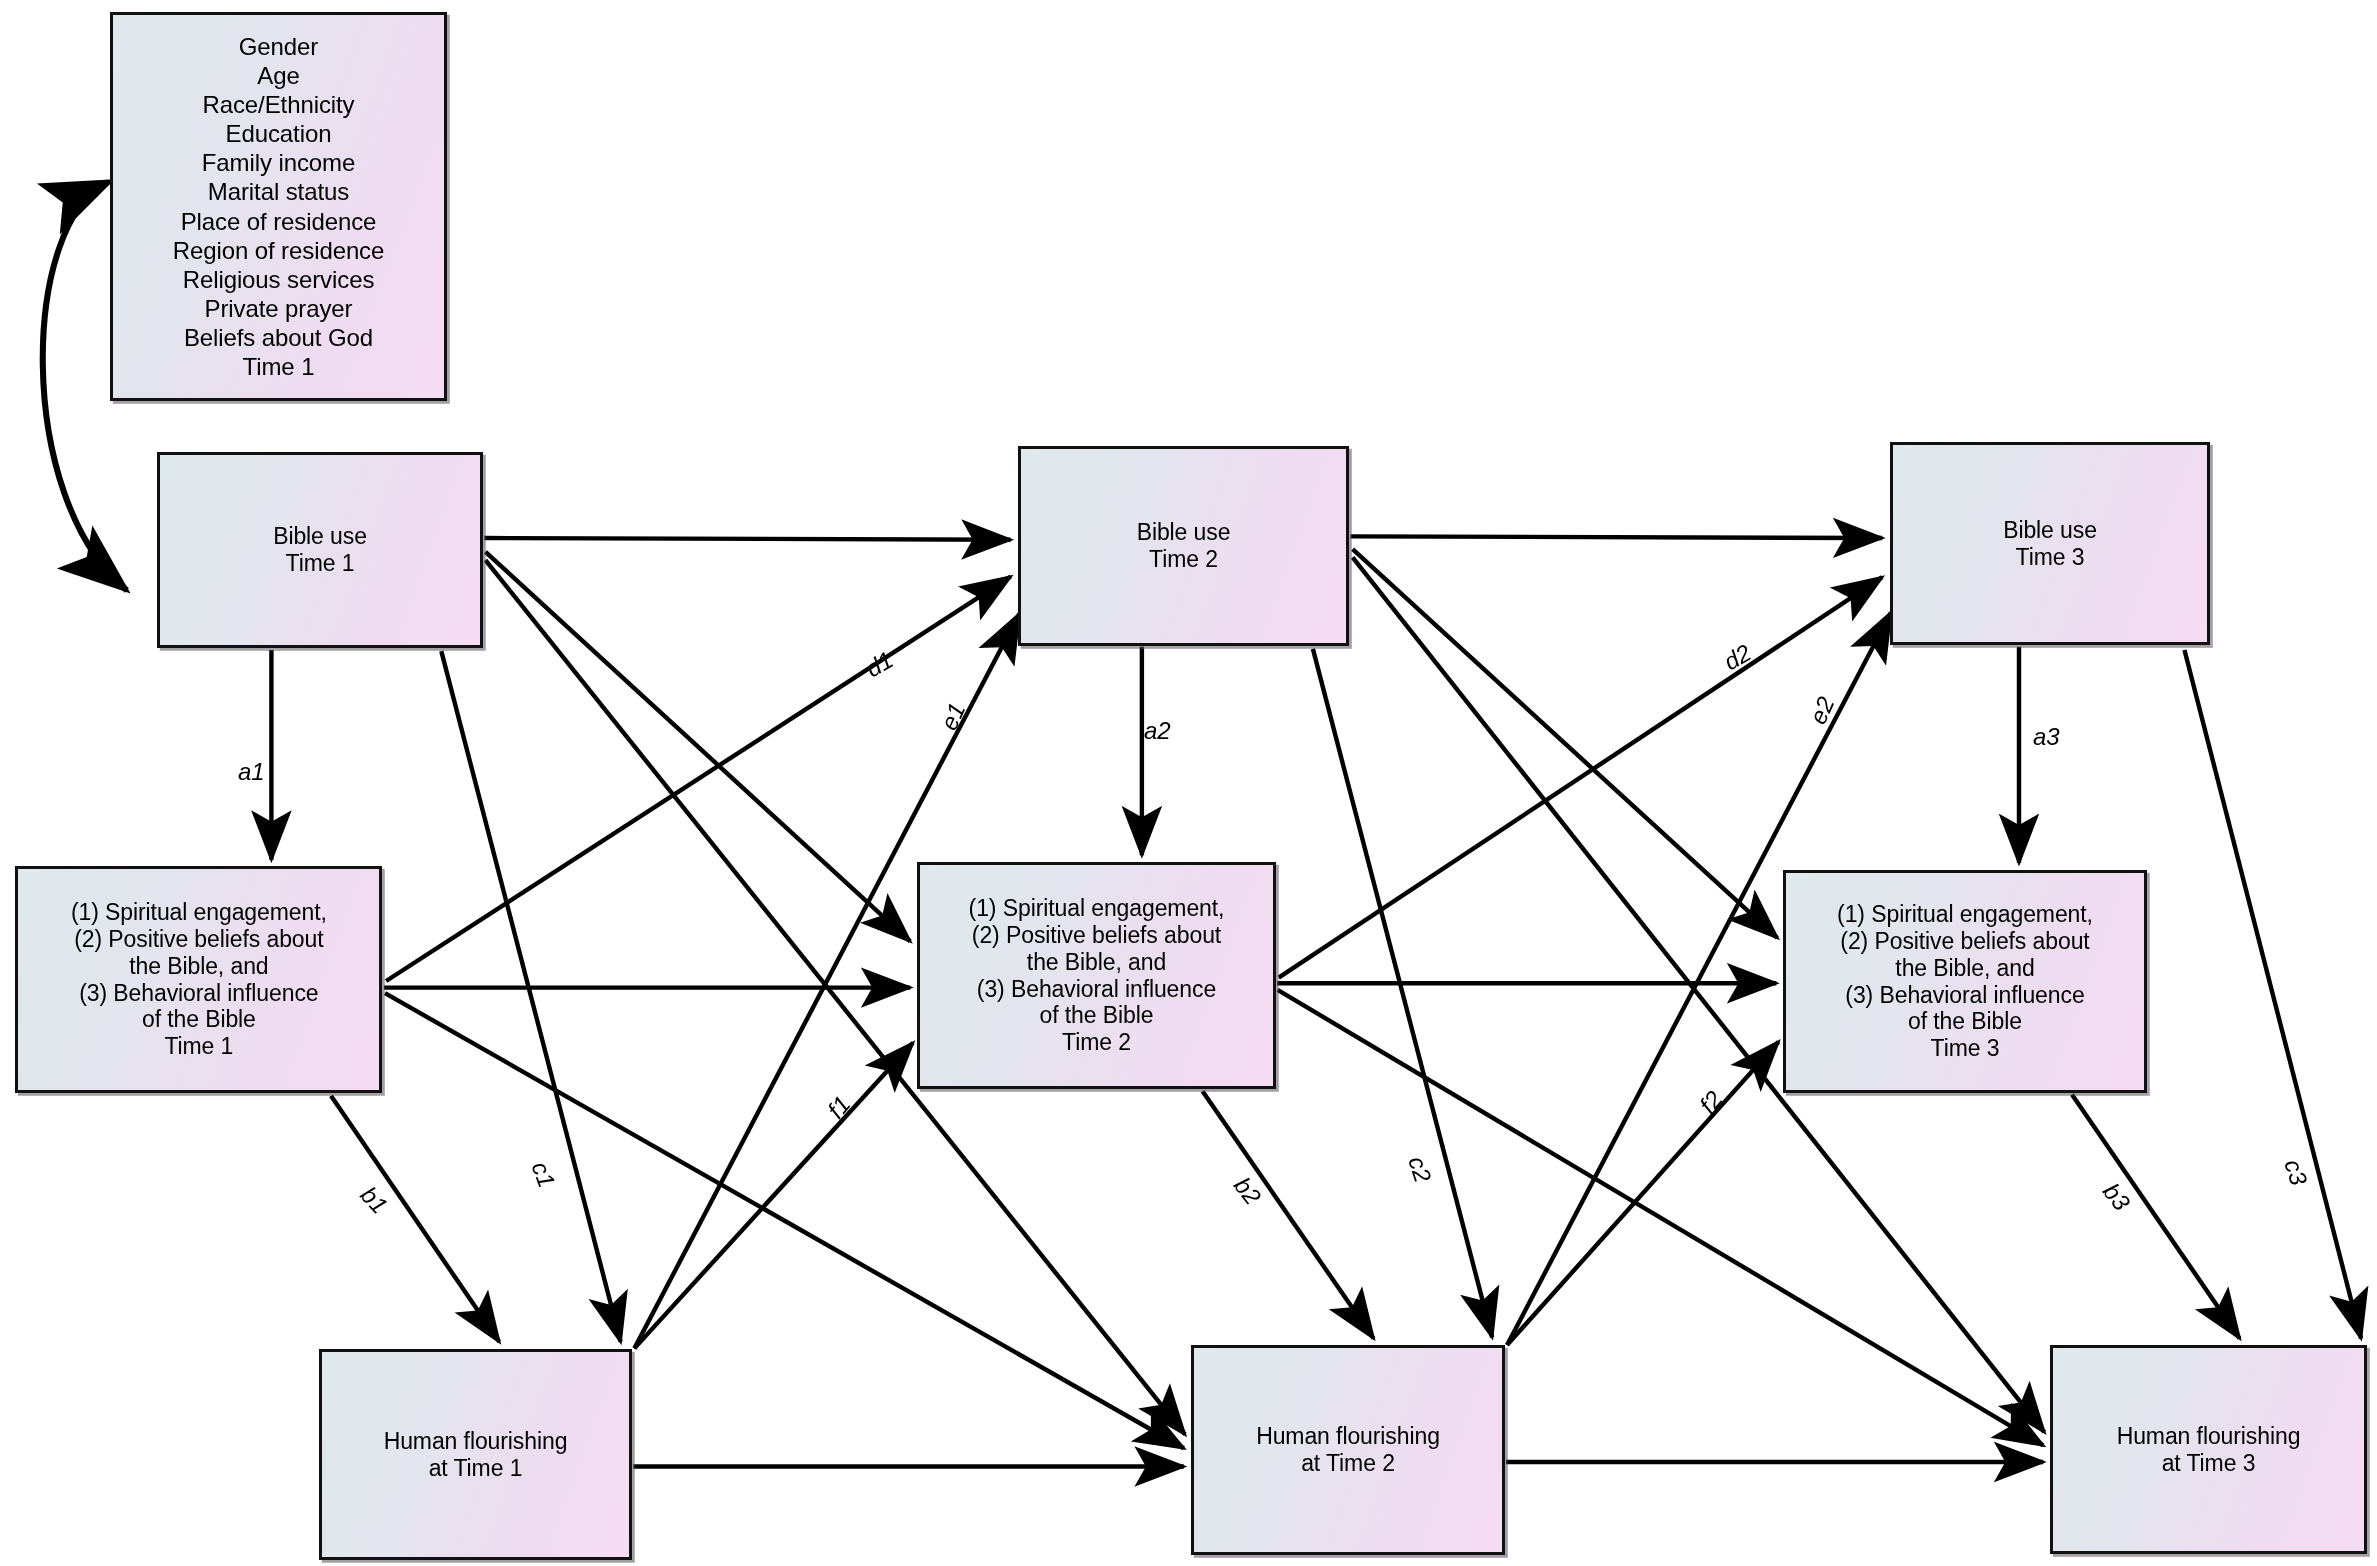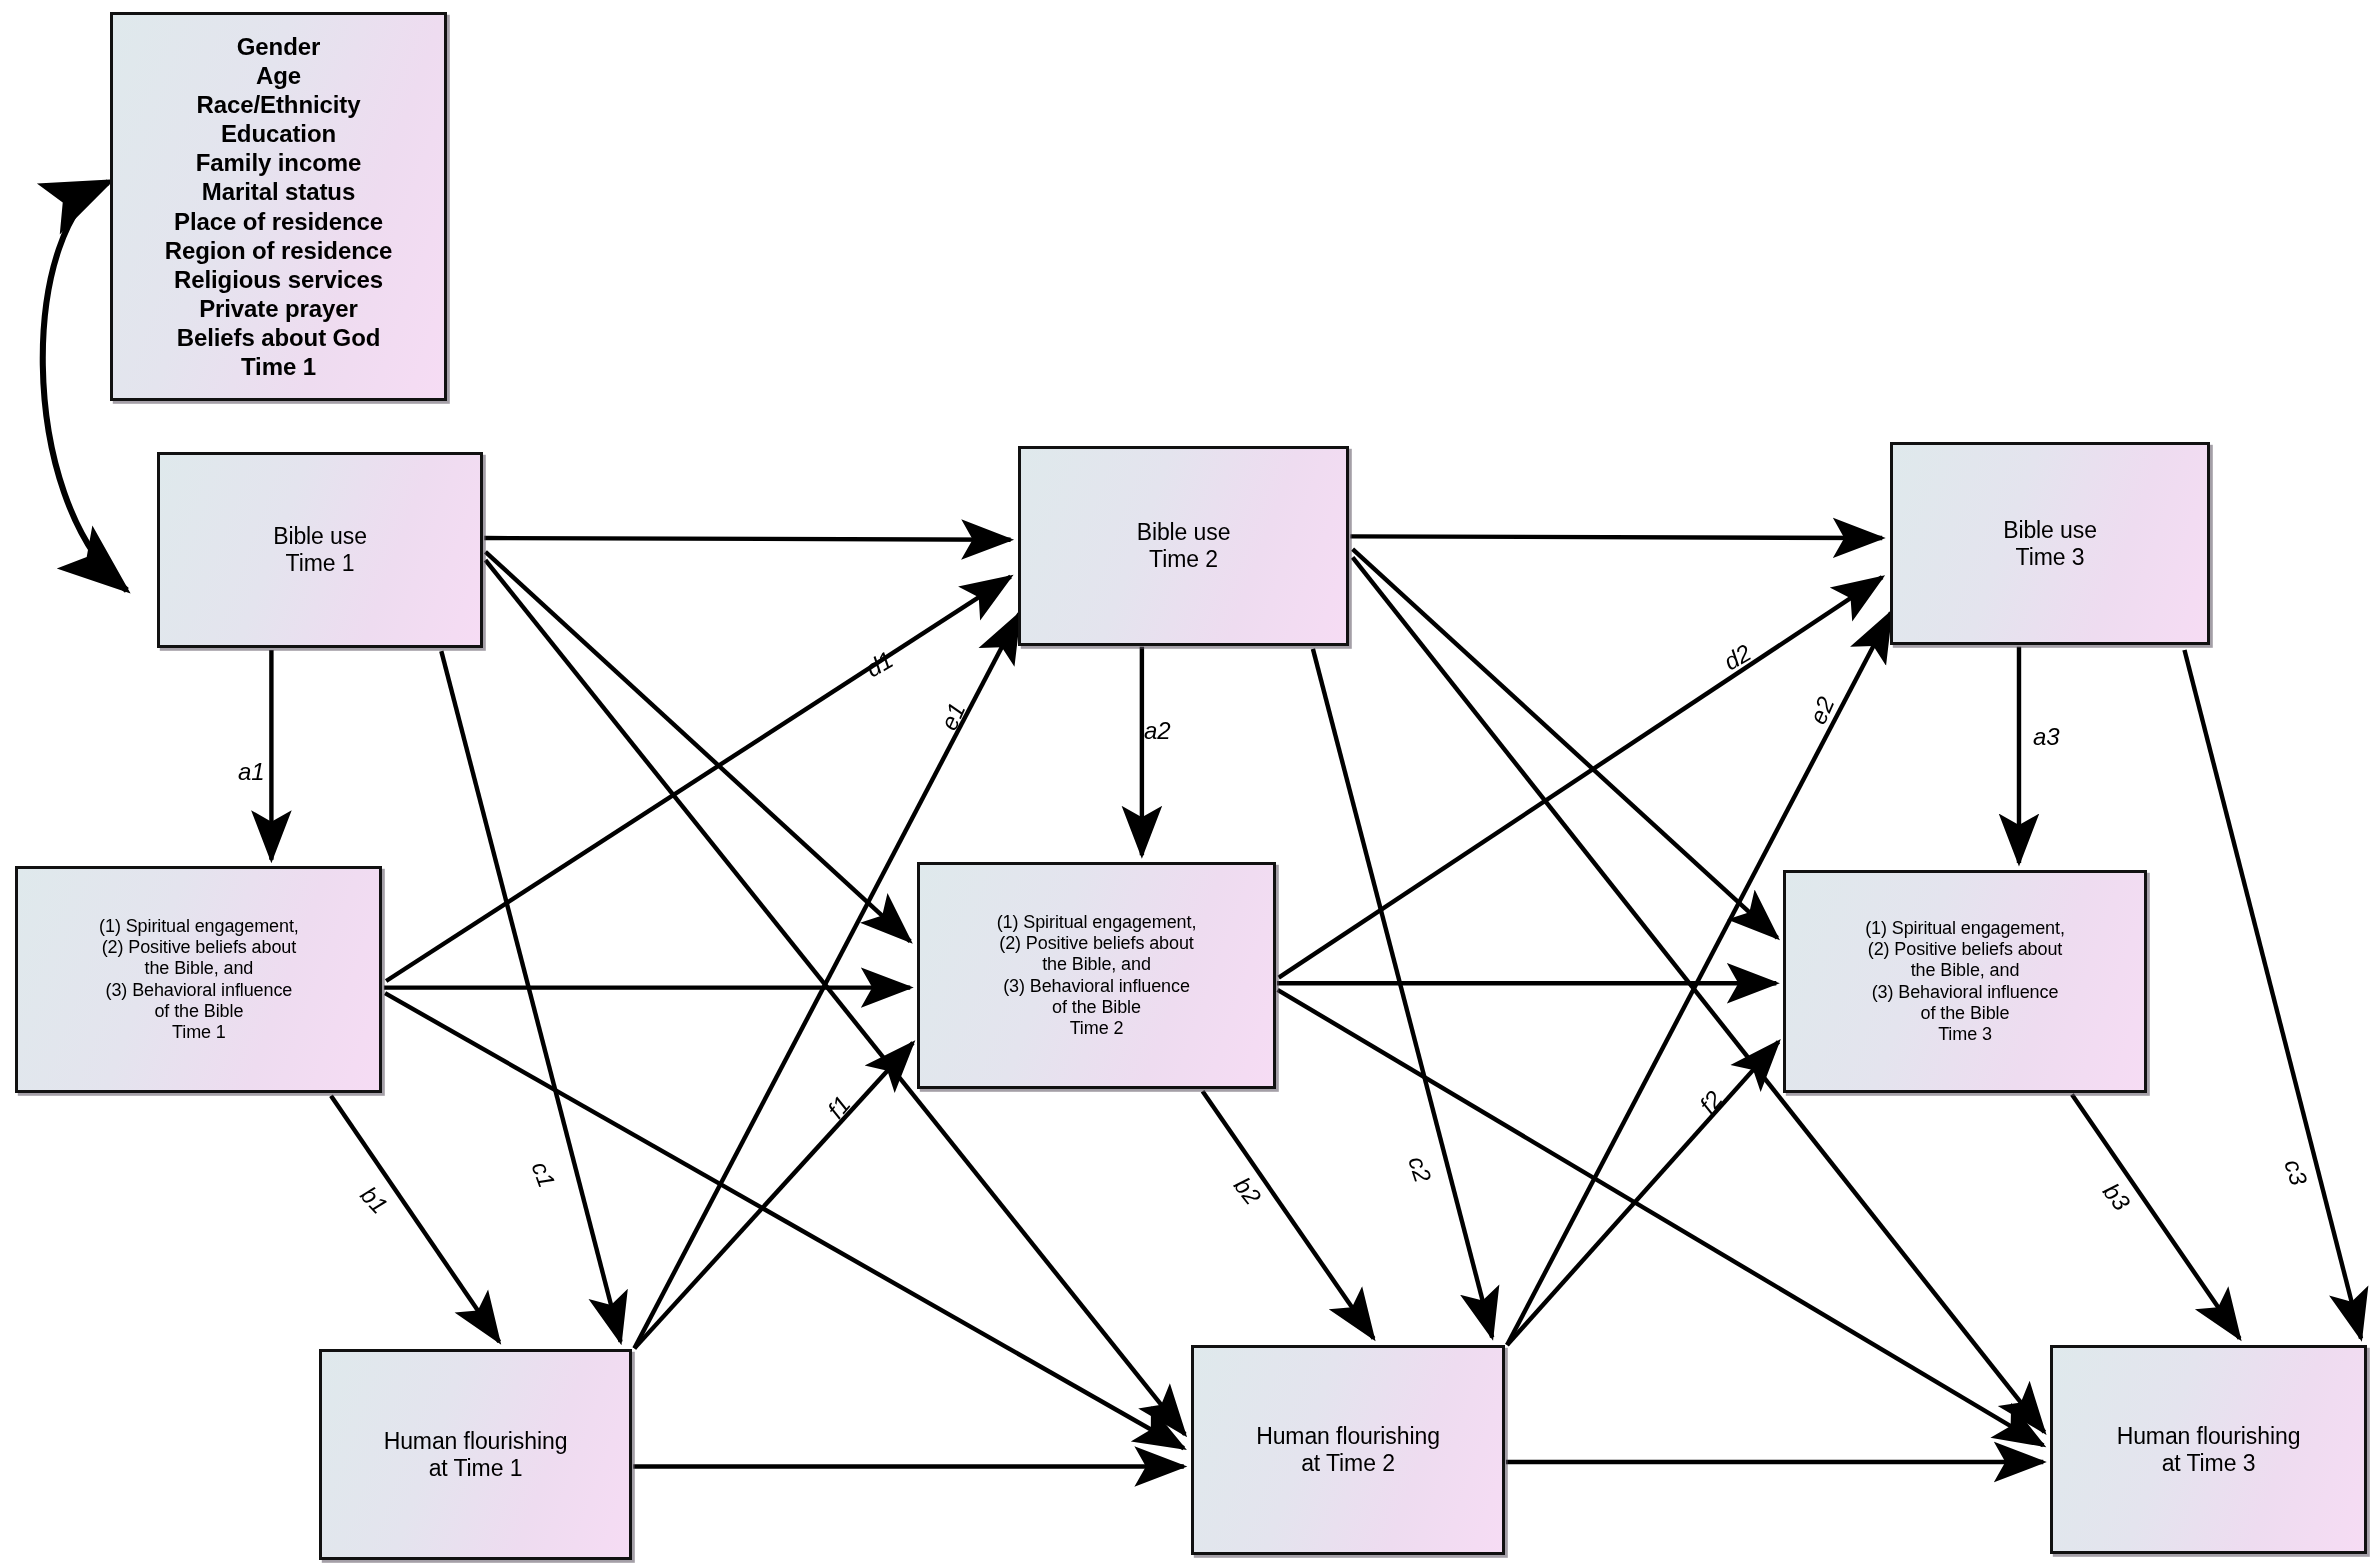--- a/index.html
+++ b/index.html
@@ -20,21 +20,21 @@
     display:flex;align-items:center;justify-content:center;
     text-align:center;
     color:#000;
   }
   .node .txt{
     white-space:pre-line;
     line-height:1.17;
     font-size:23px;
     letter-spacing:-0.1px;
   }
-  .node.small .txt{font-size:18px;}
+  .node.small .txt{font-size:23px;}
   .node.tall .txt{font-size:24px;line-height:1.21;}
   .plabel{
     position:absolute;
     font-style:italic;
     font-size:24px;
     color:#000;
     white-space:nowrap;
     transform-origin:left top;
   }
 </style>
@@ -92,21 +92,21 @@
 
       <line x1="880" y1="1015" x2="2148" y2="2600" marker-end="url(#ah)"></line>
       <line x1="2452" y1="1010" x2="3706" y2="2596" marker-end="url(#ah)"></line>
 
       <line x1="698" y1="1800" x2="2146" y2="2625" marker-end="url(#ah)"></line>
       <line x1="2316" y1="1794" x2="3704" y2="2620" marker-end="url(#ah)"></line>
 
     </g>
   </svg>
 
-  <div class="node tall" style="left:110px;top:12px;width:337px;height:389px;font-weight:bold;">
+  <div class="node tall" style="left:110px;top:12px;width:337px;height:389px;">
     <div class="txt">Gender
 Age
 Race/Ethnicity
 Education
 Family income
 Marital status
 Place of residence
 Region of residence
 Religious services
 Private prayer

